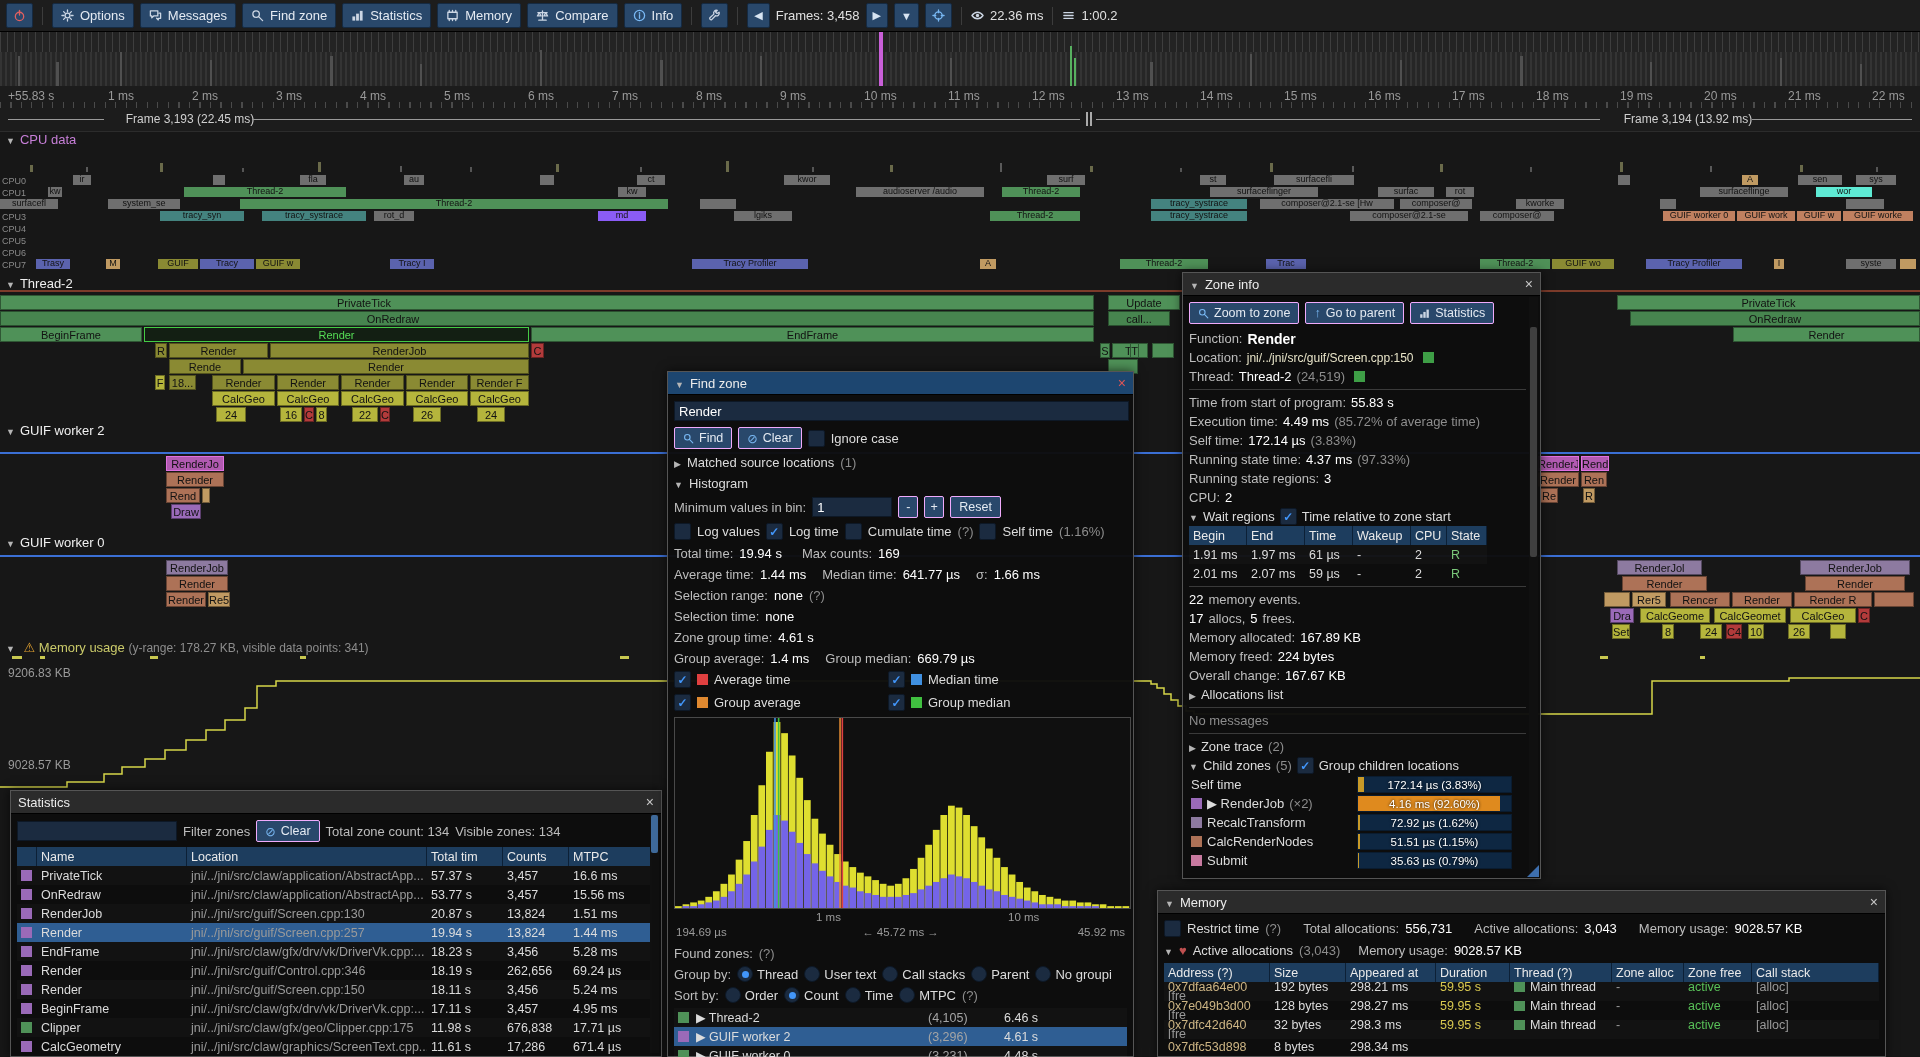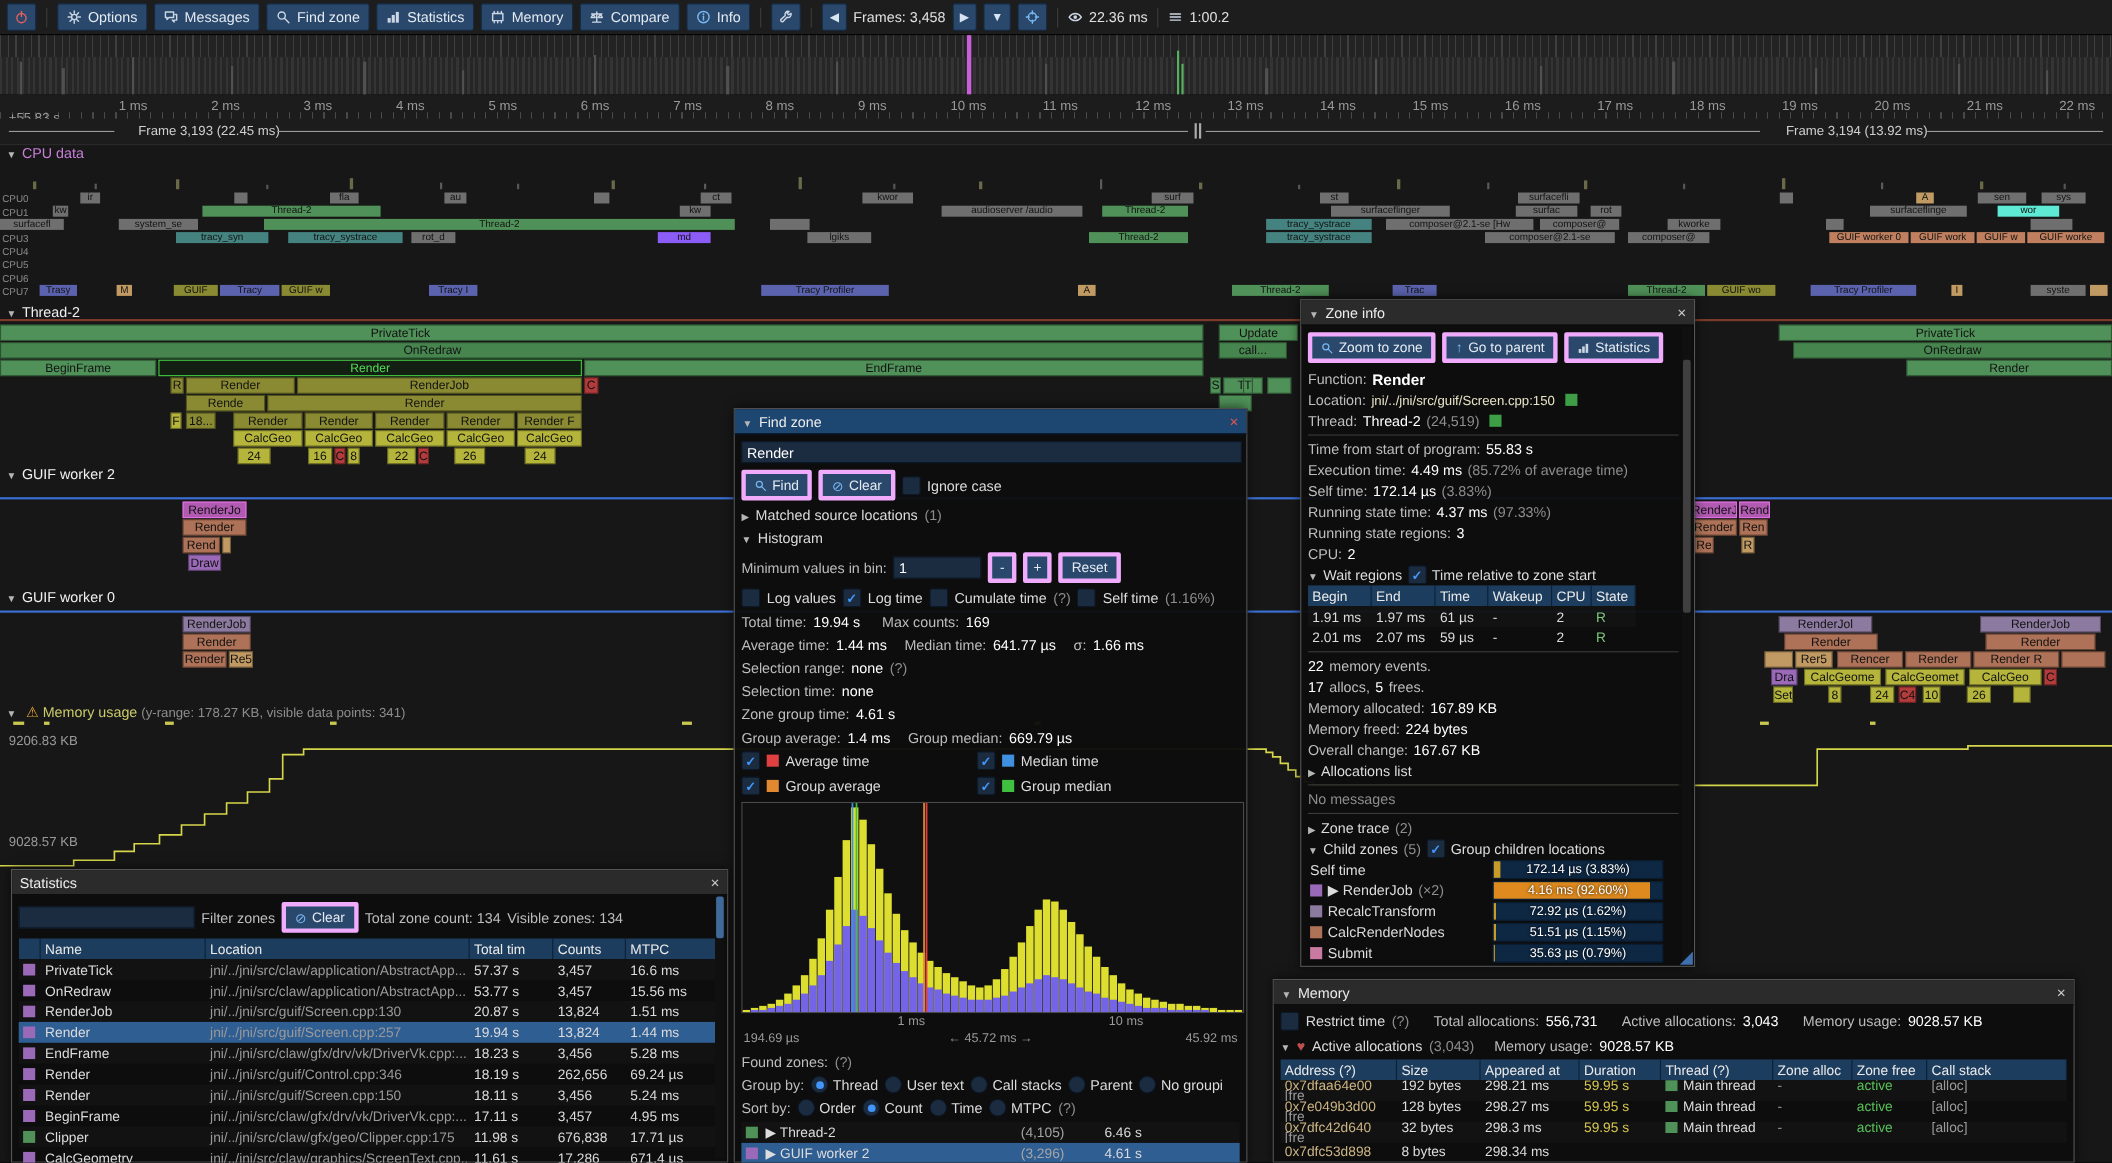--- a/index.html
+++ b/index.html
@@ -51,21 +51,21 @@
   .title{height:22px;background:#2b2b2b;display:flex;align-items:center;gap:6px;padding:0 7px;color:#ececec;
     font-size:13px;border-bottom:1px solid #000;}
   .win.active .title{background:#1d4670;}
   .close{margin-left:auto;cursor:pointer;color:#c8c8c8;font-size:14px;line-height:1;}
   .close::before{content:"×";}
   .close.red{color:#e05555;}
   .body{padding:6px 6px 0 6px;position:relative;}
   .row{display:flex;align-items:center;gap:6px;margin-bottom:5px;min-height:16px;white-space:nowrap;}
   .lab{color:#bdbdbd;} .val{color:#fff;} .gray{color:#8d8d8d;} .big{font-size:14px;font-weight:bold;}
   .path{color:#e8e4c8;}
-  .ybtn,.btn{display:inline-flex;align-items:center;gap:5px;background:#29486b;border:4px solid #f0abfc;border-radius:2px;
+  .ybtn,.btn{display:inline-flex;align-items:center;gap:5px;background:#29486b;border:1px solid #f0abfc;border-radius:2px;
     height:20px;padding:0 8px;color:#e4eaf2;font-size:12.5px;cursor:pointer;white-space:nowrap;}
   .btn.sq{width:18px;justify-content:center;padding:0;}
   input{background:#1b2b40;border:1px solid #0d1826;color:#fff;font-family:"Liberation Sans",sans-serif;
     font-size:13px;height:18px;padding:0 4px;}
   .cb{width:15px;height:15px;background:#1b2b40;border:1px solid #0d1826;border-radius:2px;display:inline-flex;
     align-items:center;justify-content:center;color:#4296fa;font-size:12px;font-weight:bold;flex:0 0 auto;cursor:pointer;}
   .cb.on::before{content:"✓";}
   .rad{width:14px;height:14px;border-radius:50%;background:#1b2b40;border:1px solid #0d1826;display:inline-flex;
     align-items:center;justify-content:center;flex:0 0 auto;cursor:pointer;}
   .rad.on::before{content:"";width:7px;height:7px;border-radius:50%;background:#4296fa;}
@@ -224,21 +224,21 @@
       <div class="bar" style="left: 1150px; width: 3px; height: 24px; background: rgb(80, 80, 80);"></div>
       <div class="bar" style="left: 1250px; width: 2px; height: 32px; background: rgb(80, 80, 80);"></div>
       <div class="bar" style="left: 1400px; width: 2px; height: 26px; background: rgb(80, 80, 80);"></div>
       <div class="bar" style="left: 1520px; width: 3px; height: 30px; background: rgb(80, 80, 80);"></div>
       <div class="bar" style="left: 1650px; width: 2px; height: 24px; background: rgb(80, 80, 80);"></div>
       <div class="bar" style="left: 1780px; width: 2px; height: 28px; background: rgb(80, 80, 80);"></div>
       <div class="bar" style="left: 1860px; width: 2px; height: 22px; background: rgb(80, 80, 80);"></div>
     </div>
 
   <div class="ruler">
-      <span class="rlabel" style="left: 8px; margin-top: 11px;">+55.83 s</span>
+      <span class="rlabel" style="left: 8px;">+55.83 s</span>
       <span class="rlabel" style="left: 108px;">1 ms</span>
       <span class="rlabel" style="left: 192px;">2 ms</span>
       <span class="rlabel" style="left: 276px;">3 ms</span>
       <span class="rlabel" style="left: 360px;">4 ms</span>
       <span class="rlabel" style="left: 444px;">5 ms</span>
       <span class="rlabel" style="left: 528px;">6 ms</span>
       <span class="rlabel" style="left: 612px;">7 ms</span>
       <span class="rlabel" style="left: 696px;">8 ms</span>
       <span class="rlabel" style="left: 780px;">9 ms</span>
       <span class="rlabel" style="left: 864px;">10 ms</span>
@@ -299,21 +299,21 @@
       <div class="abs" style="inset:0">
         <div class="zone" style="left: 73px; top: 0px; width: 18px; background: rgb(111, 111, 111);">ir</div>
         <div class="zone" style="left: 213px; top: 0px; width: 12px; background: rgb(111, 111, 111);"></div>
         <div class="zone" style="left: 300px; top: 0px; width: 26px; background: rgb(111, 111, 111);">fla</div>
         <div class="zone" style="left: 404px; top: 0px; width: 20px; background: rgb(111, 111, 111);">au</div>
         <div class="zone" style="left: 540px; top: 0px; width: 14px; background: rgb(111, 111, 111);"></div>
         <div class="zone" style="left: 637px; top: 0px; width: 28px; background: rgb(111, 111, 111);">ct</div>
         <div class="zone" style="left: 784px; top: 0px; width: 46px; background: rgb(111, 111, 111);">kwor</div>
         <div class="zone" style="left: 1047px; top: 0px; width: 38px; background: rgb(111, 111, 111);">surf</div>
         <div class="zone" style="left: 1200px; top: 0px; width: 26px; background: rgb(111, 111, 111);">st</div>
-        <div class="zone" style="left: 1380px; top: 0px; width: 56px; background: rgb(111, 111, 111);">surfacefli</div>
+        <div class="zone" style="left: 1274px; top: 0px; width: 80px; background: rgb(111, 111, 111);">surfacefli</div>
         <div class="zone" style="left: 1618px; top: 0px; width: 12px; background: rgb(111, 111, 111);"></div>
         <div class="zone" style="left: 1742px; top: 0px; width: 16px; background: rgb(192, 154, 98);">A</div>
         <div class="zone" style="left: 1798px; top: 0px; width: 44px; background: rgb(111, 111, 111);">sen</div>
         <div class="zone" style="left: 1856px; top: 0px; width: 40px; background: rgb(111, 111, 111);">sys</div>
       </div>
     </div>
   <div class="cpu-row" style="top:187px">
       <span class="cpulabel">CPU1</span>
       <div class="abs" style="inset:0">
         <div class="zone" style="left: 48px; top: 0px; width: 14px; background: rgb(111, 111, 111);">kw</div>

